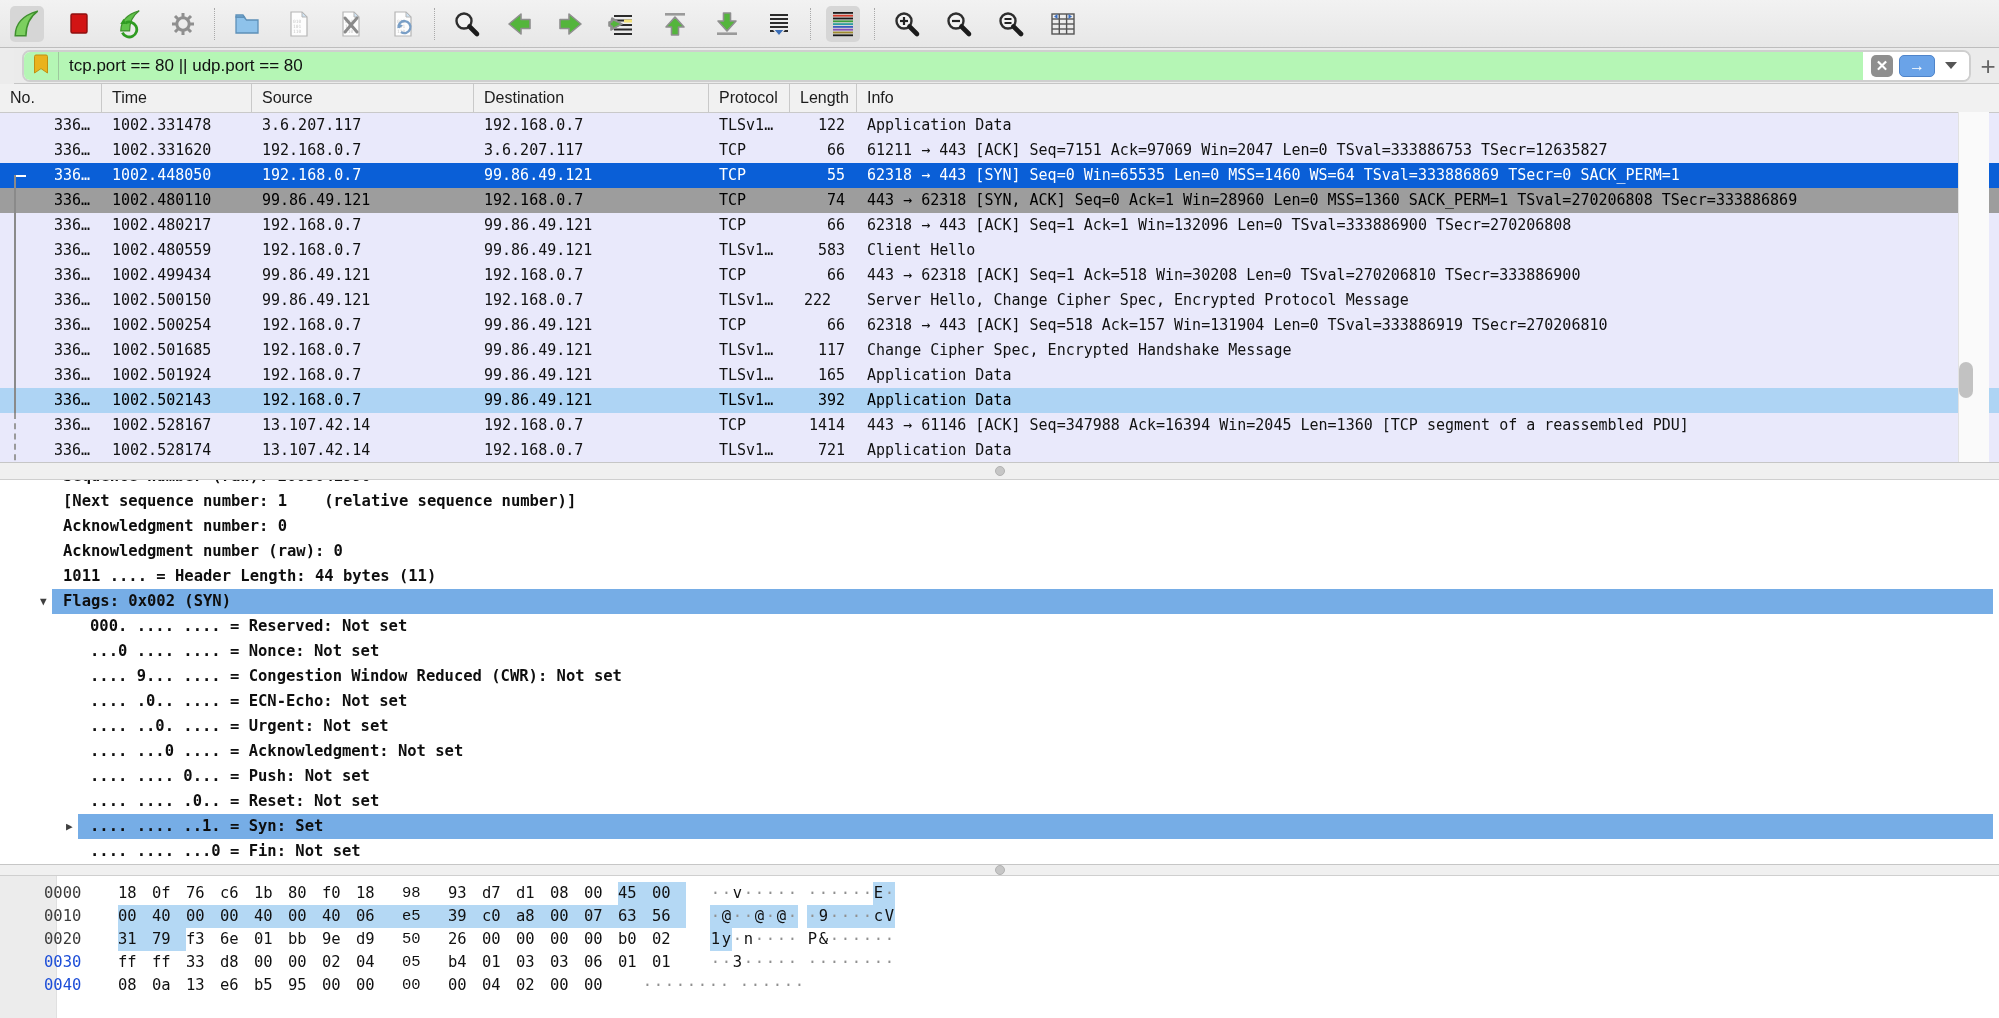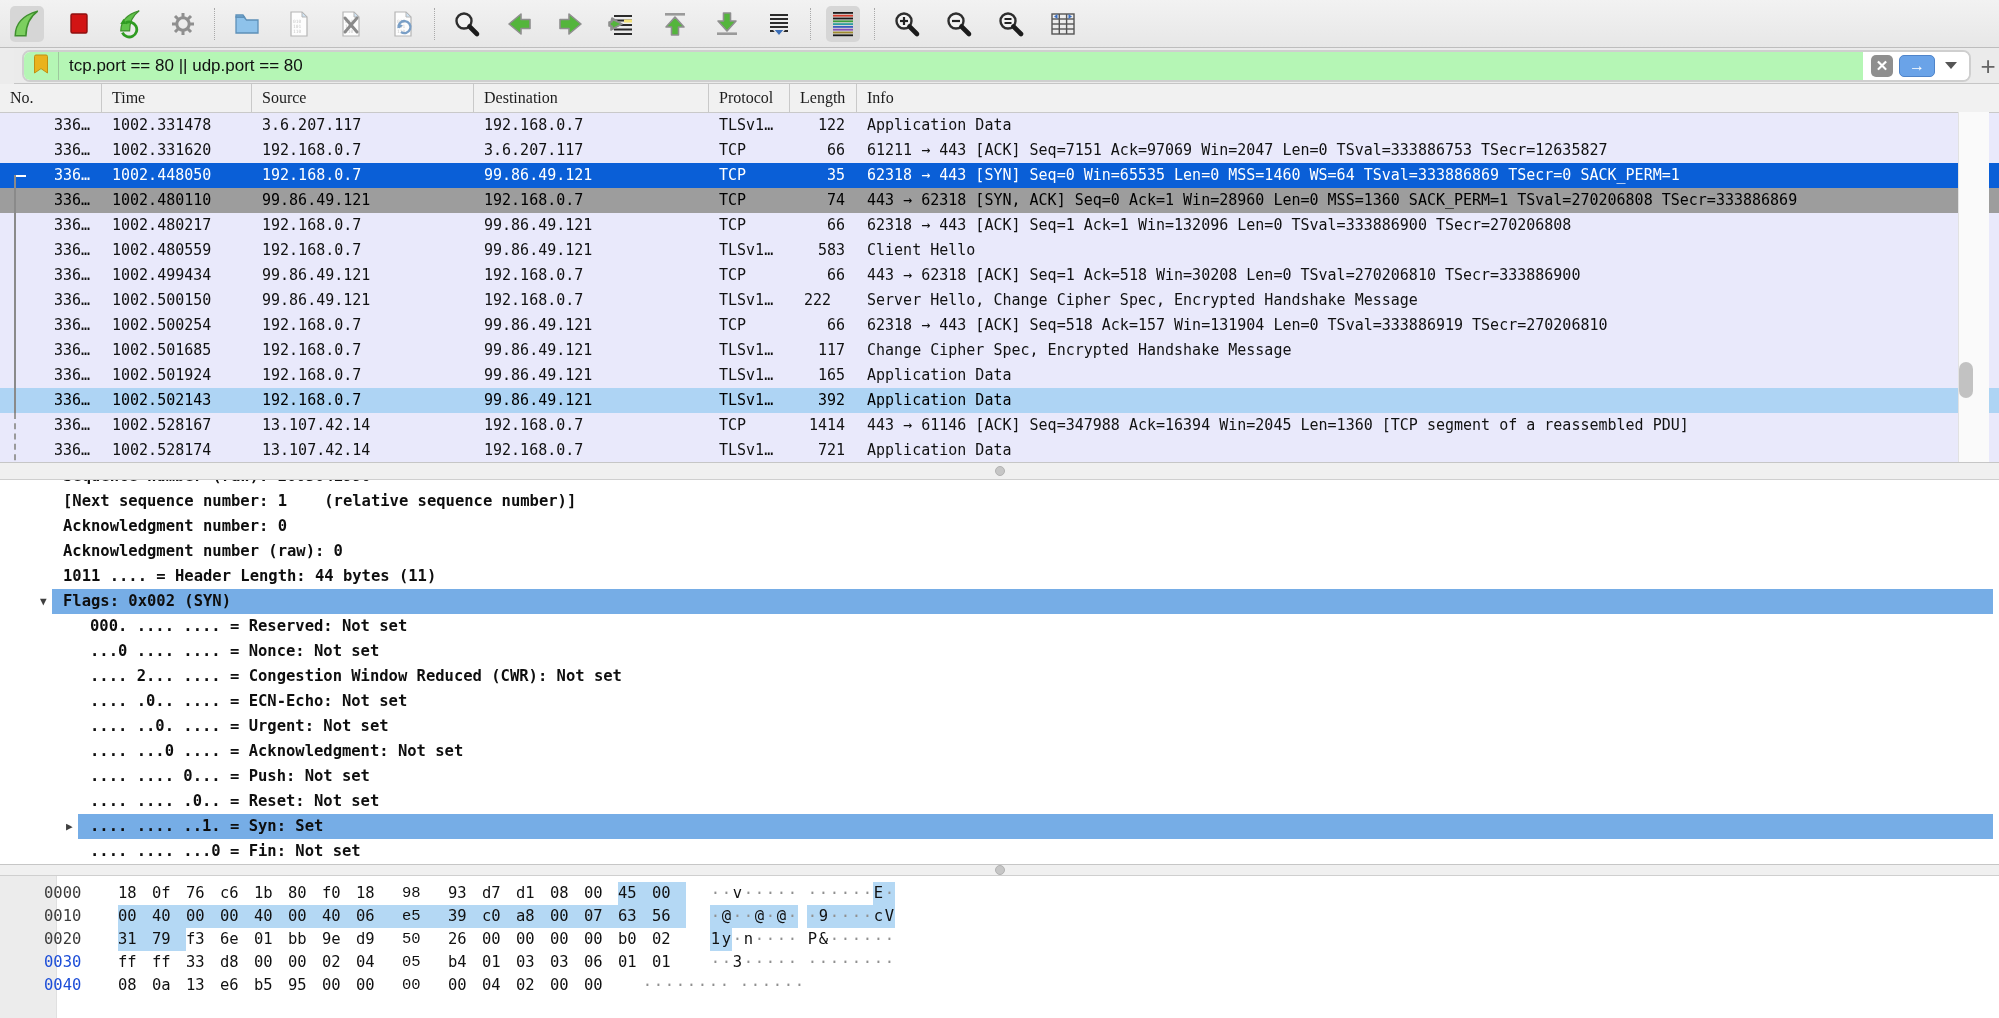--- a/index.html
+++ b/index.html
@@ -30,21 +30,21 @@
   #filter-apply{width:36px;height:22px;border-radius:5px;background:var(--apply-blue);border:1px solid #4f84c9;
                 color:#fff;font-size:16px;font-weight:bold;display:flex;align-items:center;justify-content:center;box-sizing:border-box;}
   #filter-chevron{width:0;height:0;border-left:6px solid transparent;border-right:6px solid transparent;
                   border-top:7px solid #555;margin:0 4px;}
   #filter-plus{width:34px;text-align:center;font-size:26px;color:#666;flex:0 0 auto;line-height:26px;}
 
   
   #packet-list{position:absolute;left:0;top:84px;width:100%;height:378px;background:#fff;
                font-family:"DejaVu Sans Mono",monospace;font-size:15px;}
   #pl-header{height:28px;background:#f1f1f1;border-bottom:1px solid #c9c9c9;display:flex;
-             font-family:Liberation Serif, serif;font-size:16px;color:#1c1c1c;}
+             font-family:Liberation Sans, sans-serif;font-size:16px;color:#1c1c1c;}
   .pl-hcell{border-right:1px solid #c9c9c9;display:flex;align-items:center;padding-left:10px;
             box-sizing:border-box;overflow:hidden;white-space:nowrap;flex:0 0 auto;}
   .pl-hcell.grow{flex:1 1 auto;border-right:none;}
   #pl-rows{position:relative;}
   .pl-row{height:25px;display:flex;background:var(--row-bg);color:#111;white-space:nowrap;}
   .pl-row.selected{background:var(--selected-row);color:#fff;}
   .pl-row.related{background:var(--related-row);color:#000;}
   .pl-row.hilite{background:var(--row-highlight);color:#000;}
   .pl-cell{padding-left:10px;box-sizing:border-box;overflow:hidden;flex:0 0 auto;line-height:25px;}
   .pl-cell.num{text-align:right;padding-left:0;padding-right:12px;}
@@ -381,21 +381,21 @@
           <div class="pl-cell" style="width: 81px;">TCP</div>
           <div class="pl-cell num" style="width: 67px;">66</div>
           <div class="pl-cell grow">61211 → 443 [ACK] Seq=7151 Ack=97069 Win=2047 Len=0 TSval=333886753 TSecr=12635827</div>
         </div>
         <div class="pl-row selected">
           <div class="pl-cell num" style="width: 102px;">336…</div>
           <div class="pl-cell" style="width: 150px;">1002.448050</div>
           <div class="pl-cell" style="width: 222px;">192.168.0.7</div>
           <div class="pl-cell" style="width: 235px;">99.86.49.121</div>
           <div class="pl-cell" style="width: 81px;">TCP</div>
-          <div class="pl-cell num" style="width: 67px;">35</div>
+          <div class="pl-cell num" style="width: 67px;">55</div>
           <div class="pl-cell grow">62318 → 443 [SYN] Seq=0 Win=65535 Len=0 MSS=1460 WS=64 TSval=333886869 TSecr=0 SACK_PERM=1</div>
         </div>
         <div class="pl-row related">
           <div class="pl-cell num" style="width: 102px;">336…</div>
           <div class="pl-cell" style="width: 150px;">1002.480110</div>
           <div class="pl-cell" style="width: 222px;">99.86.49.121</div>
           <div class="pl-cell" style="width: 235px;">192.168.0.7</div>
           <div class="pl-cell" style="width: 81px;">TCP</div>
           <div class="pl-cell num" style="width: 67px;">74</div>
           <div class="pl-cell grow">443 → 62318 [SYN, ACK] Seq=0 Ack=1 Win=28960 Len=0 MSS=1360 SACK_PERM=1 TSval=270206808 TSecr=333886869</div>
@@ -427,21 +427,21 @@
           <div class="pl-cell num" style="width: 67px;">66</div>
           <div class="pl-cell grow">443 → 62318 [ACK] Seq=1 Ack=518 Win=30208 Len=0 TSval=270206810 TSecr=333886900</div>
         </div>
         <div class="pl-row ">
           <div class="pl-cell num" style="width: 102px;">336…</div>
           <div class="pl-cell" style="width: 150px;">1002.500150</div>
           <div class="pl-cell" style="width: 222px;">99.86.49.121</div>
           <div class="pl-cell" style="width: 235px;">192.168.0.7</div>
           <div class="pl-cell" style="width: 81px;">TLSv1…</div>
           <div class="pl-cell num" style="width: 67px; text-align: center;">222</div>
-          <div class="pl-cell grow">Server Hello, Change Cipher Spec, Encrypted Handshake Message</div>
+          <div class="pl-cell grow">Server Hello, Change Cipher Spec, Encrypted Protocol Message</div>
         </div>
         <div class="pl-row ">
           <div class="pl-cell num" style="width: 102px;">336…</div>
           <div class="pl-cell" style="width: 150px;">1002.500254</div>
           <div class="pl-cell" style="width: 222px;">192.168.0.7</div>
           <div class="pl-cell" style="width: 235px;">99.86.49.121</div>
           <div class="pl-cell" style="width: 81px;">TCP</div>
           <div class="pl-cell num" style="width: 67px;">66</div>
           <div class="pl-cell grow">62318 → 443 [ACK] Seq=518 Ack=157 Win=131904 Len=0 TSval=333886919 TSecr=270206810</div>
         </div>
@@ -503,21 +503,21 @@
   <div id="details-pane">
     <div id="details-content">
         <div class="det-line lvl2"><span class="txt">Sequence number (raw): 2005041990</span></div>
         <div class="det-line lvl2"><span class="txt">[Next sequence number: 1    (relative sequence number)]</span></div>
         <div class="det-line lvl2"><span class="txt">Acknowledgment number: 0</span></div>
         <div class="det-line lvl2"><span class="txt">Acknowledgment number (raw): 0</span></div>
         <div class="det-line lvl2"><span class="txt">1011 .... = Header Length: 44 bytes (11)</span></div>
         <div class="det-line lvl2"><div class="hl-bar"></div><span class="det-exp">▼</span><span class="txt">Flags: 0x002 (SYN)</span></div>
         <div class="det-line lvl3"><span class="txt">000. .... .... = Reserved: Not set</span></div>
         <div class="det-line lvl3"><span class="txt">...0 .... .... = Nonce: Not set</span></div>
-        <div class="det-line lvl3"><span class="txt">.... 2... .... = Congestion Window Reduced (CWR): Not set</span></div>
+        <div class="det-line lvl3"><span class="txt">.... 9... .... = Congestion Window Reduced (CWR): Not set</span></div>
         <div class="det-line lvl3"><span class="txt">.... .0.. .... = ECN-Echo: Not set</span></div>
         <div class="det-line lvl3"><span class="txt">.... ..0. .... = Urgent: Not set</span></div>
         <div class="det-line lvl3"><span class="txt">.... ...0 .... = Acknowledgment: Not set</span></div>
         <div class="det-line lvl3"><span class="txt">.... .... 0... = Push: Not set</span></div>
         <div class="det-line lvl3"><span class="txt">.... .... .0.. = Reset: Not set</span></div>
         <div class="det-line lvl3"><div class="hl-bar"></div><span class="det-exp">▶</span><span class="txt">.... .... ..1. = Syn: Set</span></div>
         <div class="det-line lvl3"><span class="txt">.... .... ...0 = Fin: Not set</span></div>
       </div>
   </div>
 

